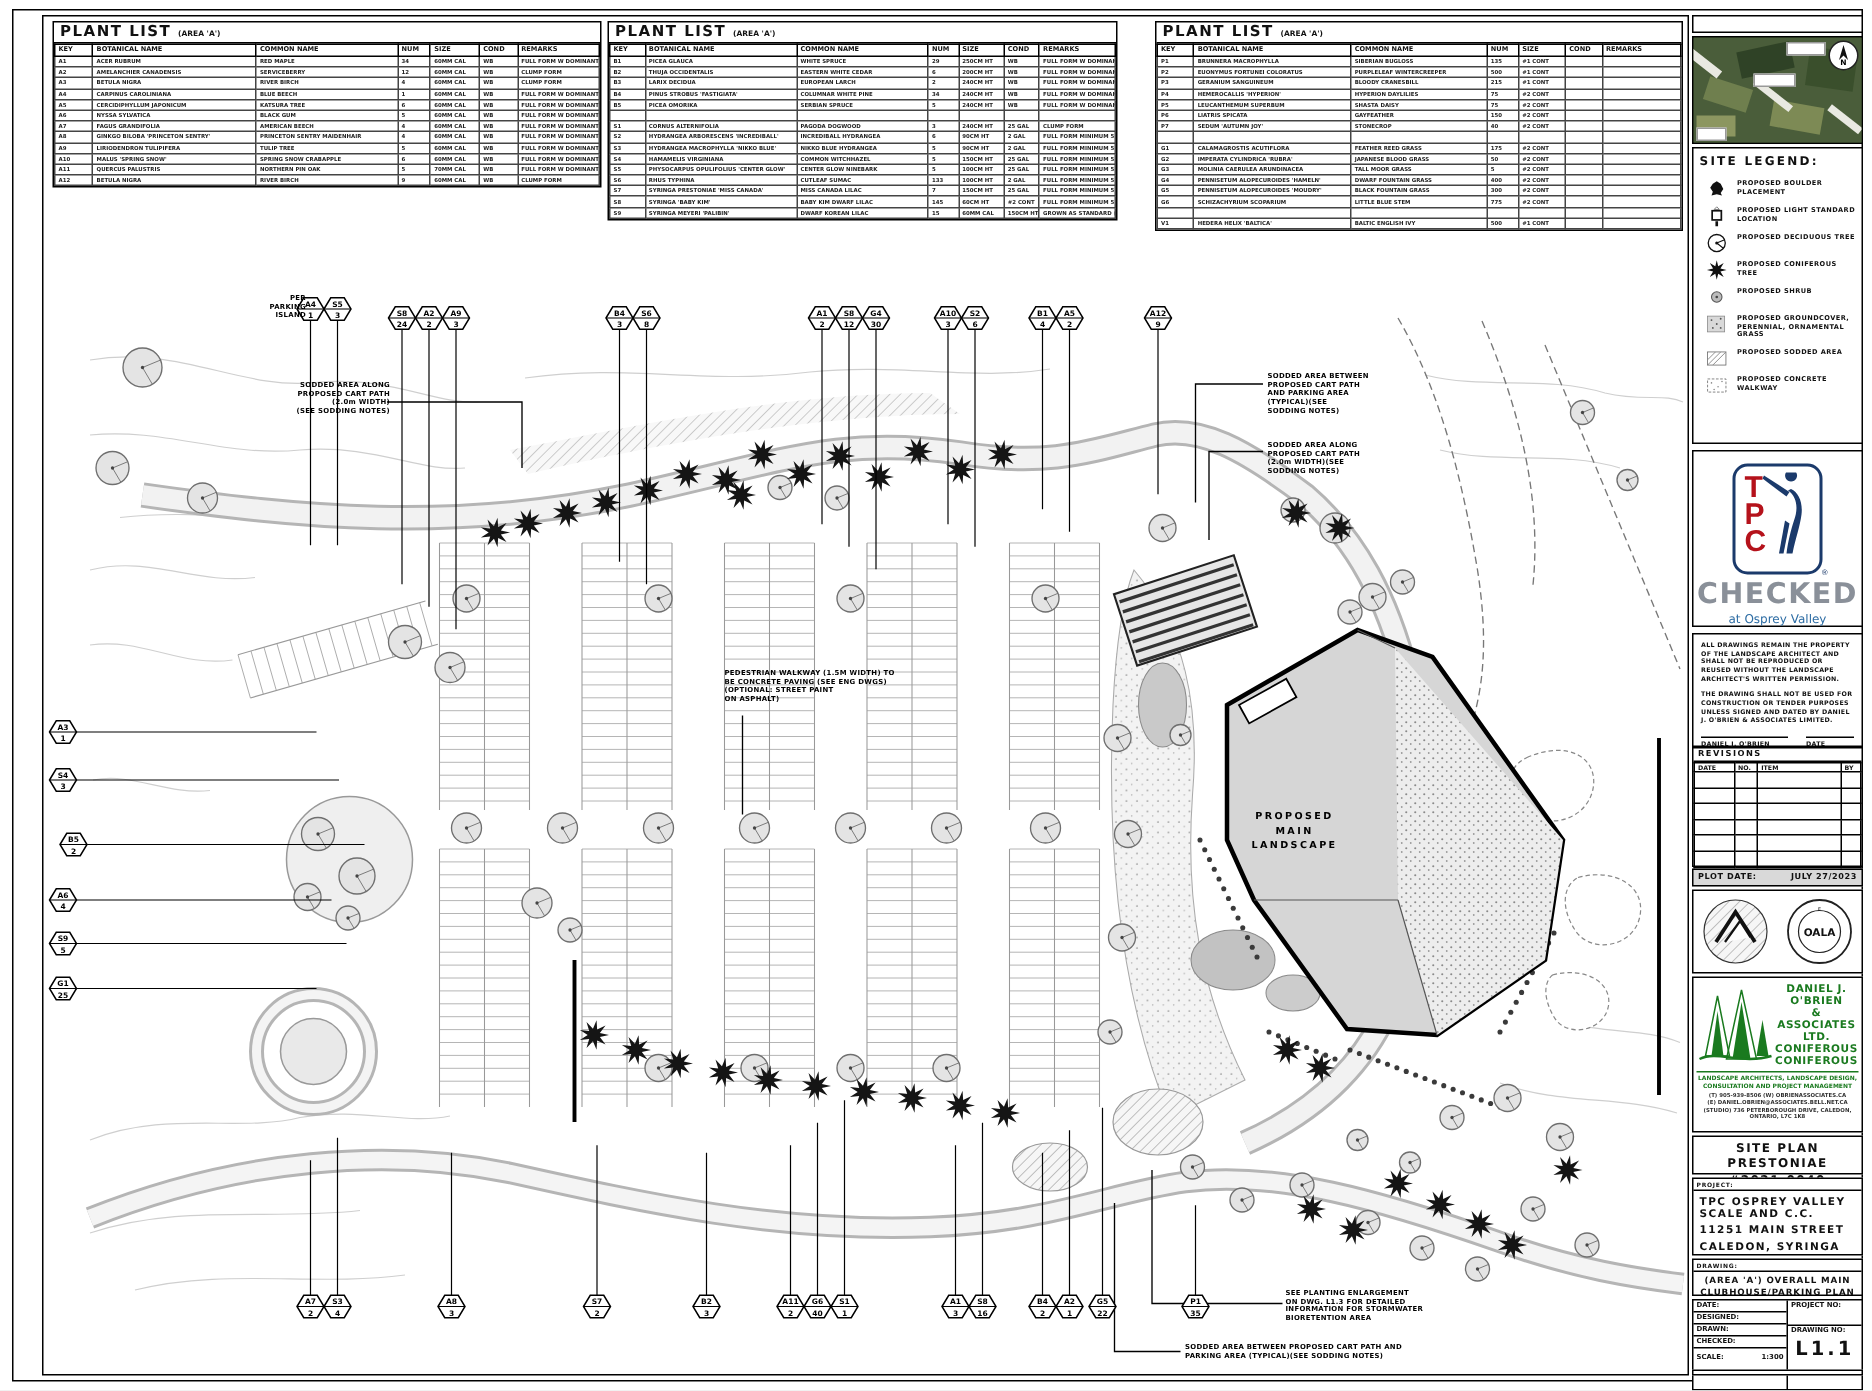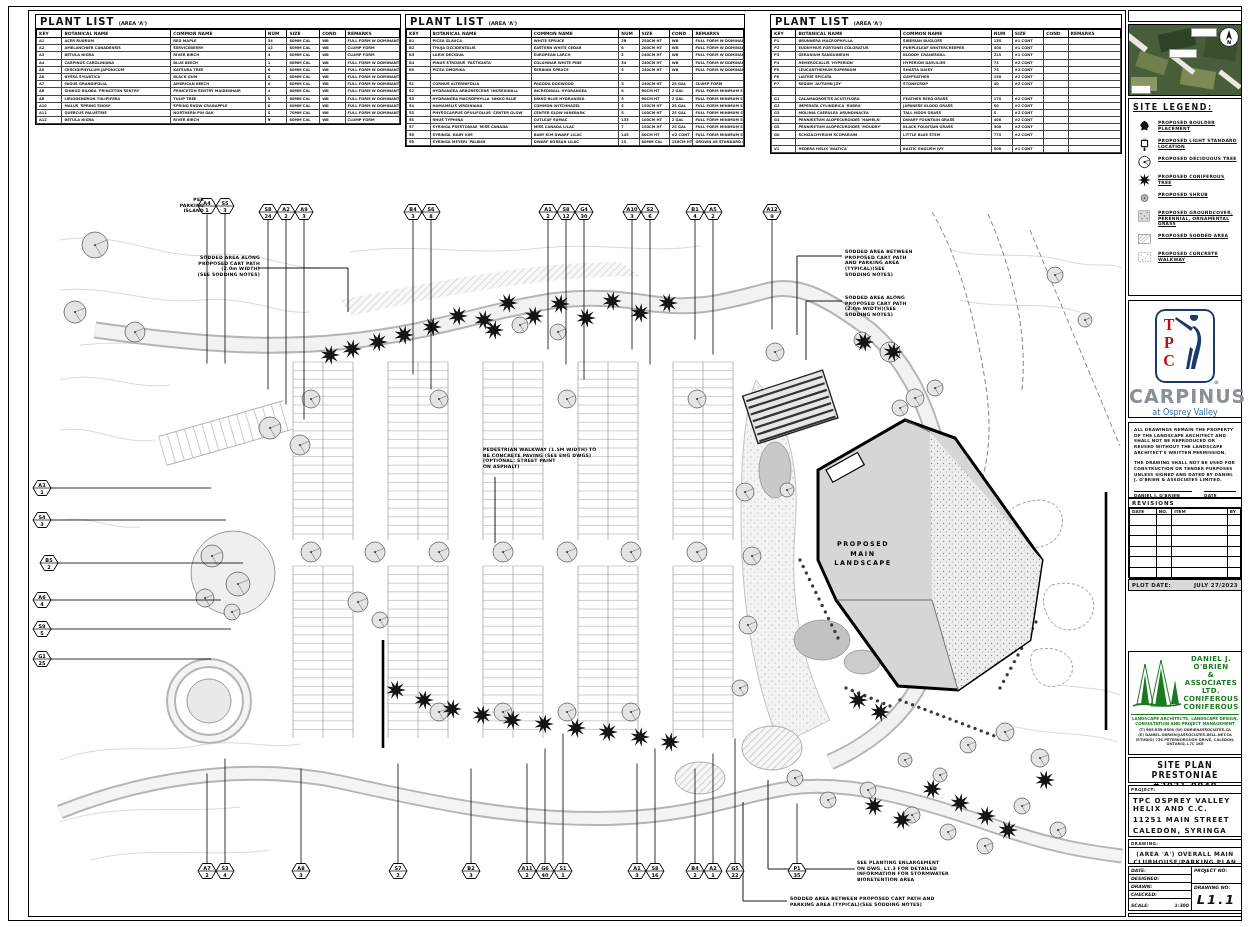--- a/index.html
+++ b/index.html
@@ -18,21 +18,21 @@
   
   .sb{position:absolute;left:1128px;width:114px;border:1px solid #000;background:#fff;z-index:3;box-sizing:border-box;}
   #keymap{background:#3f5233;overflow:hidden;}
   .km-patch{position:absolute;}
   #legend-box .lg-title{font-weight:bold;font-size:8px;letter-spacing:1.5px;padding:4px 4px 2px 4px;}
   .lg-item{display:flex;align-items:flex-start;margin:4px 4px 0 8px;}
   .lg-icon{width:15px;height:14px;flex:0 0 15px;margin-right:6px;}
   .lg-label{font-size:4.4px;font-weight:bold;letter-spacing:.3px;line-height:1.3;padding-top:2px;}
   #tpc-box{text-align:center;}
   .tpc-badge{width:56px;height:70px;margin:8px auto 2px auto;border:2.5px solid #1b3a6b;border-radius:10px;position:relative;}
-  .tpc-letters{position:absolute;left:6px;top:5px;font-weight:bold;font-family:Liberation Serif, serif;font-size:16px;line-height:18px;color:#b5121b;}
+  .tpc-letters{position:absolute;left:6px;top:5px;font-weight:bold;font-family:Liberation Sans, sans-serif;font-size:20px;line-height:18px;color:#b5121b;}
   .tpc-reg{position:absolute;right:-6px;bottom:-4px;font-size:5px;color:#1b3a6b;}
   .tpc-city{font-size:19px;letter-spacing:1px;color:#8a9099;font-weight:bold;margin-top:2px;}
   .tpc-tag{font-size:8px;color:#2e6da4;margin-top:1px;}
   #notes-box{font-size:4.2px;font-weight:bold;line-height:1.35;padding:4px 5px;letter-spacing:.2px;}
   #notes-box p{margin:0 0 5px 0;}
   .sig-row{display:flex;justify-content:space-between;margin-top:8px;}
   .sig{border-top:1px solid #000;padding-top:1px;}
   .sig.name{width:58px;} .sig.date{width:32px;}
   #rev-box .rev-title{font-size:5.5px;font-weight:bold;border-bottom:1px solid #000;padding:1px 3px;letter-spacing:1px;}
   #rev-box table{border-collapse:collapse;width:100%;table-layout:fixed;}
@@ -1594,21 +1594,21 @@
     <div class="km-patch" style="left:2px;top:60px;width:18px;height:7px;background:#fff;border:0.5px solid #999;"></div>
     <div class="km-patch" style="left:62px;top:3px;width:24px;height:7px;background:#fff;border:0.5px solid #999;"></div>
     <div class="km-patch" style="left:90px;top:2px;width:18px;height:18px;background:#fff;border-radius:50%;border:1px solid #222;text-align:center;">
       <svg width="16" height="16" viewBox="0 0 16 16">
           <polygon points="8,2 11,12 8,9 5,12" fill="#111"></polygon>
           <text x="8" y="15.5" font-size="5" text-anchor="middle" font-weight="bold">N</text>
         </svg>
     </div>
   </div>
 
-  <div class="sb" id="legend-box" style="top:98px;height:198px;text-decoration:underline;">
+  <div class="sb" id="legend-box" style="top:98px;height:198px;">
     <div class="lg-title">SITE LEGEND:</div>
     <div id="legend-items">
         <div class="lg-item">
      <span class="lg-icon"><svg width="15" height="14" viewBox="0 0 16 16">
               <path d="M8,2 L11,4 L13,8 L11,11 L12,13 L8,12 L4,13 L5,10 L3,7 L5,4 Z" fill="#111"></path>
             </svg></span>
      <span class="lg-label">PROPOSED BOULDER PLACEMENT</span>
         </div>
         <div class="lg-item">
      <span class="lg-icon"><svg width="15" height="14" viewBox="0 0 16 16">
@@ -1674,21 +1674,21 @@
     <div class="tpc-badge">
       <div class="tpc-letters"><span style="display:inline-block;width:12px;white-space:pre-wrap;word-break:break-all;">TPC</span></div>
       <svg width="40" height="60" viewBox="0 0 40 60" style="position:absolute;right:1px;top:4px;">
         <path d="M22,6 a4,4 0 1,1 0.1,0 Z" fill="#1b3a6b"></path>
         <path d="M20,12 C26,16 27,24 24,32 C22,38 20,46 19,54 L23,54 C25,44 28,36 29,28 C30,20 27,13 22,11 Z" fill="#1b3a6b"></path>
         <path d="M21,13 L4,2 L3,4 L19,16 Z" fill="#1b3a6b"></path>
         <path d="M18,32 L14,54 L17,54 L21,34 Z" fill="#1b3a6b"></path>
       </svg>
       <div class="tpc-reg">®</div>
     </div>
-    <div class="tpc-city">CARPINUS</div>
+    <div class="tpc-city">CHECKED</div>
     <div class="tpc-tag">at Osprey Valley</div>
   </div>
 
   <div class="sb" id="notes-box" style="top:422px;height:76px;">
     <p>ALL DRAWINGS REMAIN THE PROPERTY OF THE LANDSCAPE ARCHITECT AND SHALL NOT BE REPRODUCED OR REUSED WITHOUT THE LANDSCAPE ARCHITECT'S WRITTEN PERMISSION.</p>
     <p>THE DRAWING SHALL NOT BE USED FOR CONSTRUCTION OR TENDER PURPOSES UNLESS SIGNED AND DATED BY DANIEL J. O'BRIEN &amp; ASSOCIATES LIMITED.</p>
     <div class="sig-row">
       <div class="sig name"><span>DANIEL J. O'BRIEN</span><br><span>B.L.A., O.A.L.A.</span></div>
       <div class="sig date"><span>DATE</span></div>
     </div>
@@ -1754,20 +1754,34 @@
           </tr>
         </tbody>
       </table>
   </div>
 
   <div class="sb" id="plot-box" style="top:579px;height:12px;">
     <span>PLOT DATE:</span>
     <span>JULY 27/2023</span>
   </div>
 
+  <div class="sb" id="seals-box" style="top:593px;height:56px;">
+    <svg width="46" height="46" viewBox="0 0 46 46">
+      <circle cx="23" cy="23" r="21" fill="url(#hatch)" stroke="#333" stroke-width="0.8"></circle>
+      <path d="M10,30 L23,10 L36,30" fill="none" stroke="#111" stroke-width="2.5"></path>
+      <path d="M16,30 L26,16 L33,27" fill="#fff" stroke="#111" stroke-width="1.5"></path>
+    </svg>
+    <svg width="46" height="46" viewBox="0 0 46 46">
+      <circle cx="23" cy="23" r="21" fill="#fff" stroke="#222" stroke-width="1.2"></circle>
+      <circle cx="23" cy="23" r="14" fill="#fff" stroke="#222" stroke-width="0.8"></circle>
+      <circle cx="23" cy="23" r="21" fill="none" stroke="#222" stroke-width="0.4" stroke-dasharray="1.5,1.5"></circle>
+      <text x="23" y="26" font-size="7" font-weight="bold" text-anchor="middle" fill="#111">OALA</text>
+      <text x="23" y="9" font-size="3.4" text-anchor="middle" fill="#111">F</text>
+    </svg>
+  </div>
 
   <div class="sb" id="firm-box" style="top:651px;height:104px;">
     <div style="display:flex;align-items:center;">
       <svg width="52" height="58" viewBox="0 0 52 58">
         <polygon points="10,50 14,20 18,50" fill="#1a7a1f"></polygon>
         <polygon points="6,50 14,10 22,50" fill="none" stroke="#1a7a1f" stroke-width="1"></polygon>
         <polygon points="24,52 30,14 36,52" fill="#1a7a1f"></polygon>
         <polygon points="20,52 30,6 40,52" fill="none" stroke="#1a7a1f" stroke-width="1"></polygon>
         <polygon points="40,50 44,26 48,50" fill="#1a7a1f"></polygon>
         <path d="M2,52 C14,46 30,56 50,50" fill="none" stroke="#1a7a1f" stroke-width="1.6"></path>
@@ -1794,35 +1808,35 @@
 
   <div class="sb" id="app-box" style="top:757px;height:26px;">
     <div>SITE PLAN PRESTONIAE</div>
       <div>#2021-0040</div>
   </div>
 
   <div class="sb" id="project-box" style="top:785px;height:52px;">
     <div class="blk-label">PROJECT:</div>
     <div class="blk-body">
       <div style="line-height:1.15;">TPC OSPREY VALLEY</div>
-      <div style="line-height:1.15;margin-bottom:3px;">HELIX AND C.C.</div>
+      <div style="line-height:1.15;margin-bottom:3px;">SCALE AND C.C.</div>
       <div style="line-height:1.15;margin-bottom:3px;">11251 MAIN STREET</div>
       <div style="line-height:1.15;">CALEDON, SYRINGA</div>
     </div>
   </div>
 
   <div class="sb" id="drawing-box" style="top:839px;height:25px;">
     <div class="blk-label">DRAWING:</div>
     <div class="blk-body">
       <div>(AREA 'A') OVERALL MAIN</div>
         <div>CLUBHOUSE/PARKING PLAN</div>
     </div>
   </div>
 
-  <div class="sb" id="fields-box" style="top:866px;height:45px;font-style:italic;">
+  <div class="sb" id="fields-box" style="top:866px;height:61px;">
     <div class="f-left">
       <div class="f-row">
           <span>DATE:</span>
         </div>
       <div class="f-row">
           <span>DESIGNED:</span>
         </div>
       <div class="f-row">
           <span>DRAWN:</span>
         </div>

